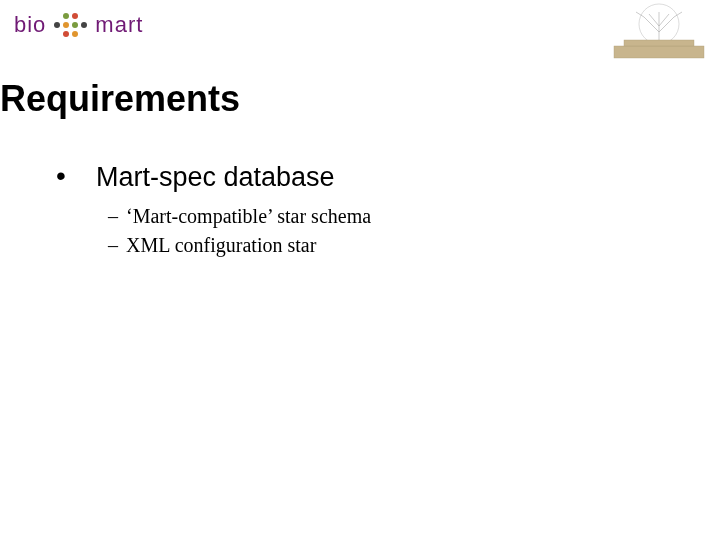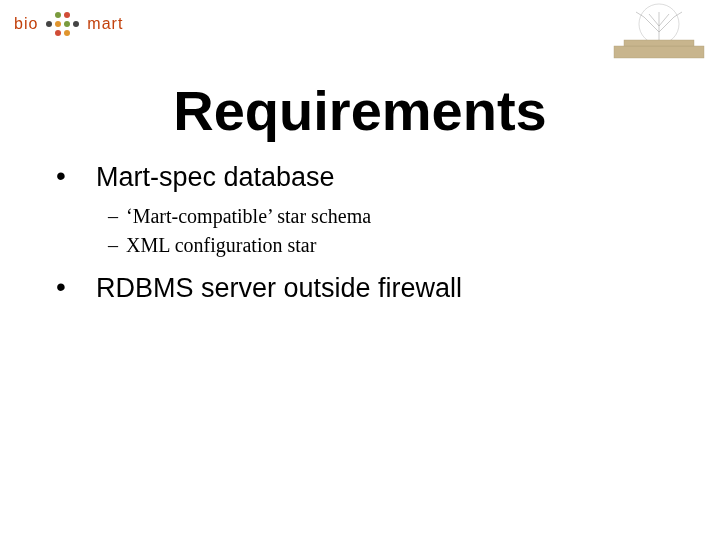--- a/index.html
+++ b/index.html
@@ -1,27 +1,27 @@
 <!DOCTYPE html>
 <html><head>
 <meta charset="utf-8">
 <style>
   * { margin: 0; padding: 0; box-sizing: border-box; }
   html, body { width: 720px; height: 540px; background: #fff; font-family: Verdana, Geneva, sans-serif; color: #000; position: relative; overflow: hidden; }
   .slide { width: 720px; height: 540px; position: relative; padding: 0; }
   
   .logo { position: absolute; top: 12px; left: 14px; display: flex; align-items: center; gap: 4px; }
-  .logo-txt { font-size: 16px; letter-spacing: 1px; color: #c2410c; font-family: Arial, sans-serif; }
+  .logo-txt { font-size: 22px; letter-spacing: 1px; color: #701a75; font-family: Arial, sans-serif; }
   .logo-grid { display: grid; grid-template-columns: repeat(4,6px); grid-template-rows: repeat(3,6px); gap: 3px; margin: 0 4px; }
   .dot { width: 6px; height: 6px; border-radius: 50%; }
   .g { background:#7a9b3e; } .r { background:#d14c36; } .o { background:#e0952e; } .k { background:#444; } .x { visibility:hidden; }
   
   .graphic-tree { position: absolute; top: 2px; right: 6px; width: 110px; height: 60px; opacity: 0.85; }
   
-  .title { position: absolute; top: 78px; left: 0; width: 720px; text-align: center; font-size: 56px; font-family: Verdana, sans-serif; }
+  .title { position: absolute; top: 78px; left: 0; width: 720px; text-align: left; font-size: 36px; font-family: Verdana, sans-serif; }
   
   .content { position: absolute; top: 160px; left: 56px; right: 40px; }
   .lvl1 { list-style: none; }
   .lvl1 > li { position: relative; padding-left: 28px; margin-bottom: 6px; }
   .lvl1 > li::before { content: "•"; position: absolute; left: 0; top: 0; font-size: 28px; line-height: 32px; }
   .lvl1-text { font-size: 27px; line-height: 1.3; margin-left: 12px; }
   .lvl2 { list-style: none; margin: 8px 0 12px 24px; font-family: Liberation Serif, serif; }
   .lvl2 > li { position: relative; padding-left: 18px; margin-bottom: 2px; }
   .lvl2 > li::before { content: "–"; position: absolute; left: 0; top: 0; font-size: 20px; line-height: 26px; }
   .lvl2-text { font-size: 20px; line-height: 1.35; }
@@ -71,19 +71,16 @@
 
   <div class="content">
     <ul class="lvl1">
       <li>
         <span class="lvl1-text">Mart-spec database</span>
         <ul class="lvl2">
           <li><span class="lvl2-text">‘Mart-compatible’ star schema</span></li>
           <li><span class="lvl2-text"> XML configuration star</span></li>
         </ul>
       </li>
-      <li>
-        <span class="lvl1-text">RDBMS server outside firewall</span>
-      </li>
     </ul>
   </div>
 
 </div>
 
 </body></html>

